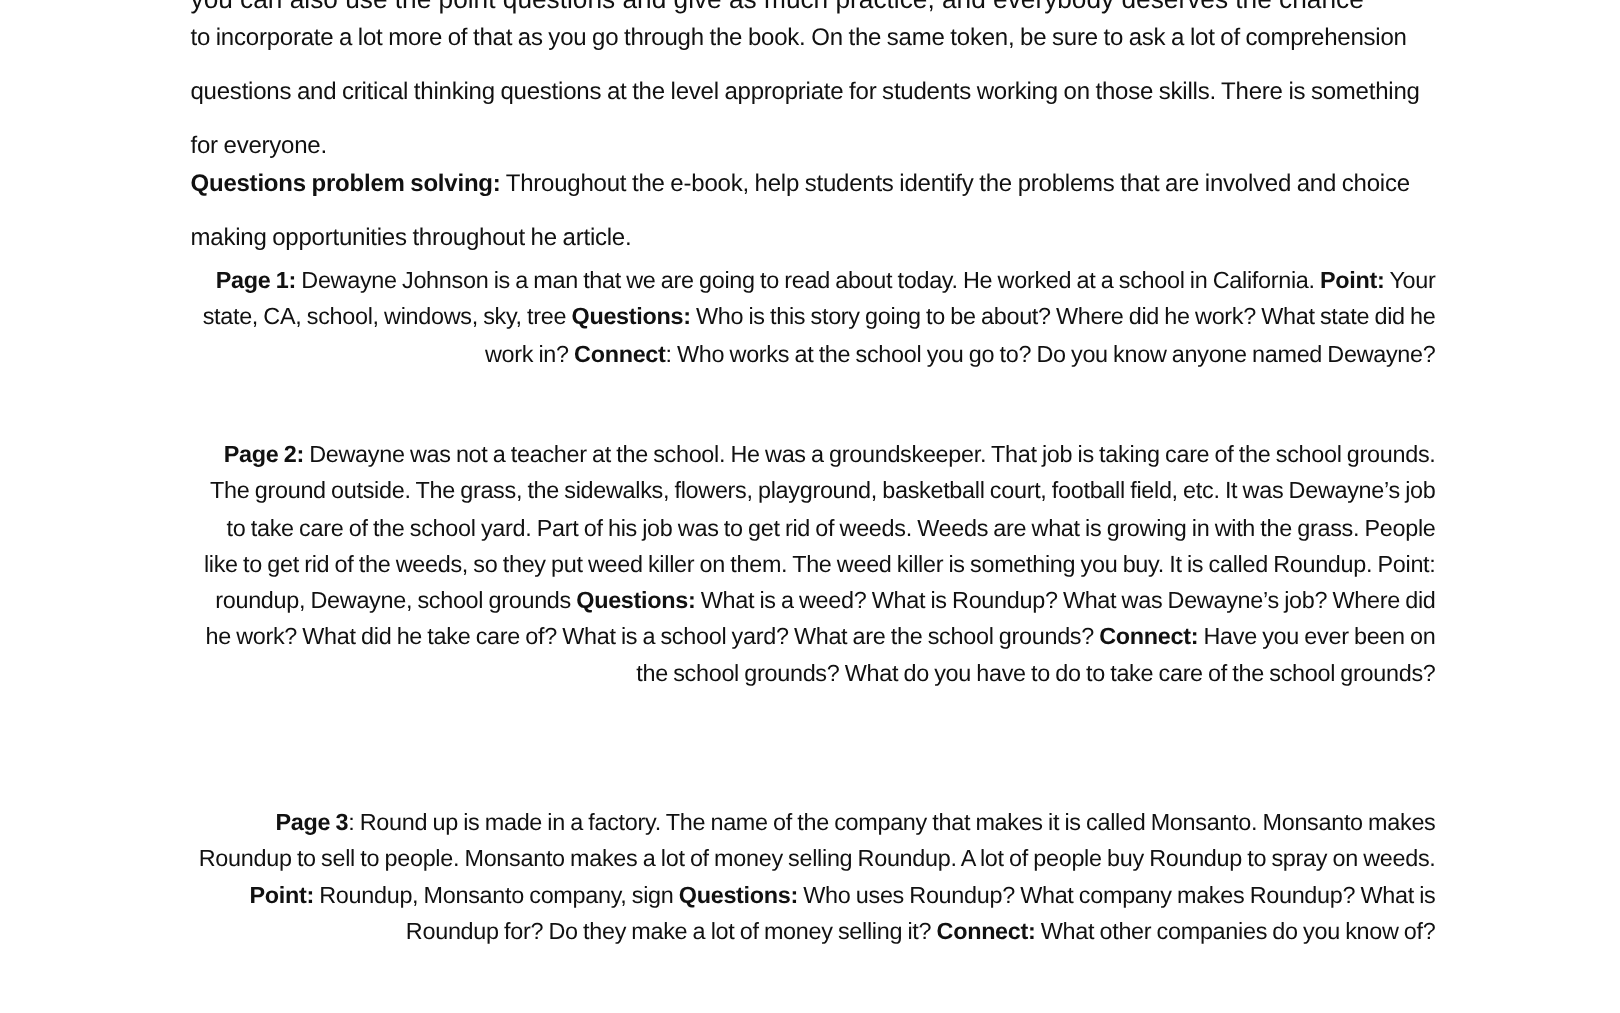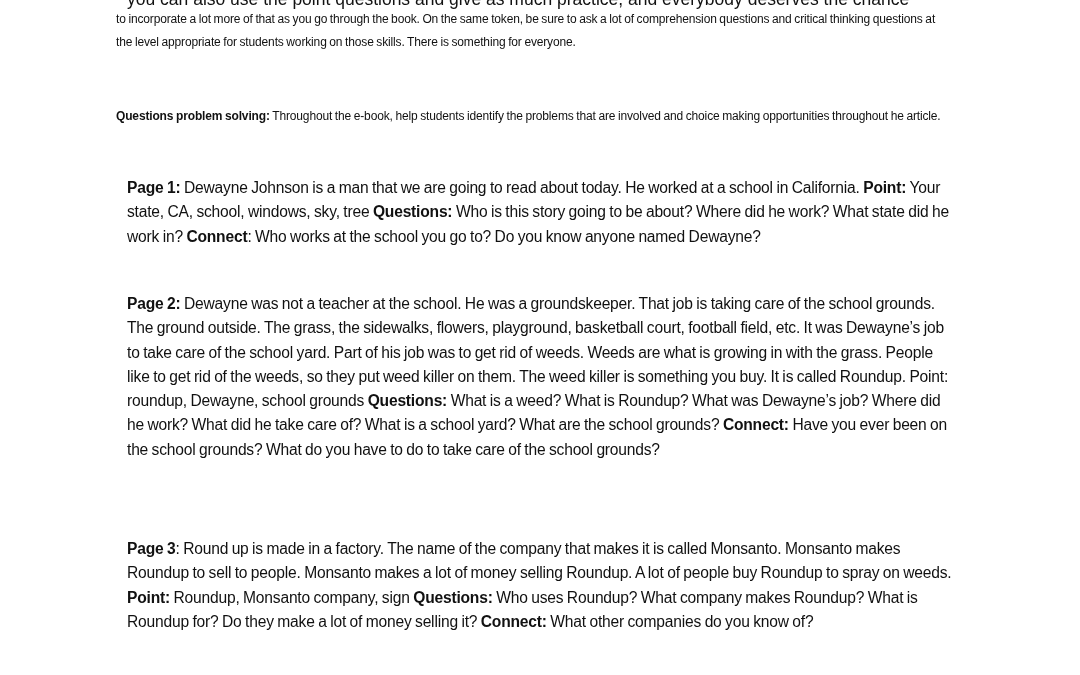--- a/index.html
+++ b/index.html
@@ -8,28 +8,29 @@
     position: relative;
     font-family: "Liberation Sans", "DejaVu Sans", sans-serif;
     color: #111111;
   }
   .clip-line {
     position: absolute; left: 127px; top: -14px; width: 830px;
     font-size: 17.5px; line-height: 26px; white-space: nowrap; overflow: hidden;
     color: #111;
   }
   .para-lg {
-    position: absolute; left: 116px; width: 830px;
-    font-size: 12px; line-height: 23px; letter-spacing: -0.15px;
+    position: absolute; left: 127px; width: 830px;
+    font-size: 16px; line-height: 36px; letter-spacing: -0.15px;
     word-spacing: -0.5px;
   }
   .para-sm {
     position: absolute; left: 127px; width: 830px;
     font-size: 15.6px; line-height: 24.3px; letter-spacing: -0.2px;
     word-spacing: -0.6px;
+    text-align: right;
   }
   b { font-weight: bold; }
   .sp { white-space: pre; }
 </style>
 </head>
 <body>
 
 <div>
 
   <div class="clip-line">you can also use the point questions and give as much practice, and everybody deserves the chance</div>

